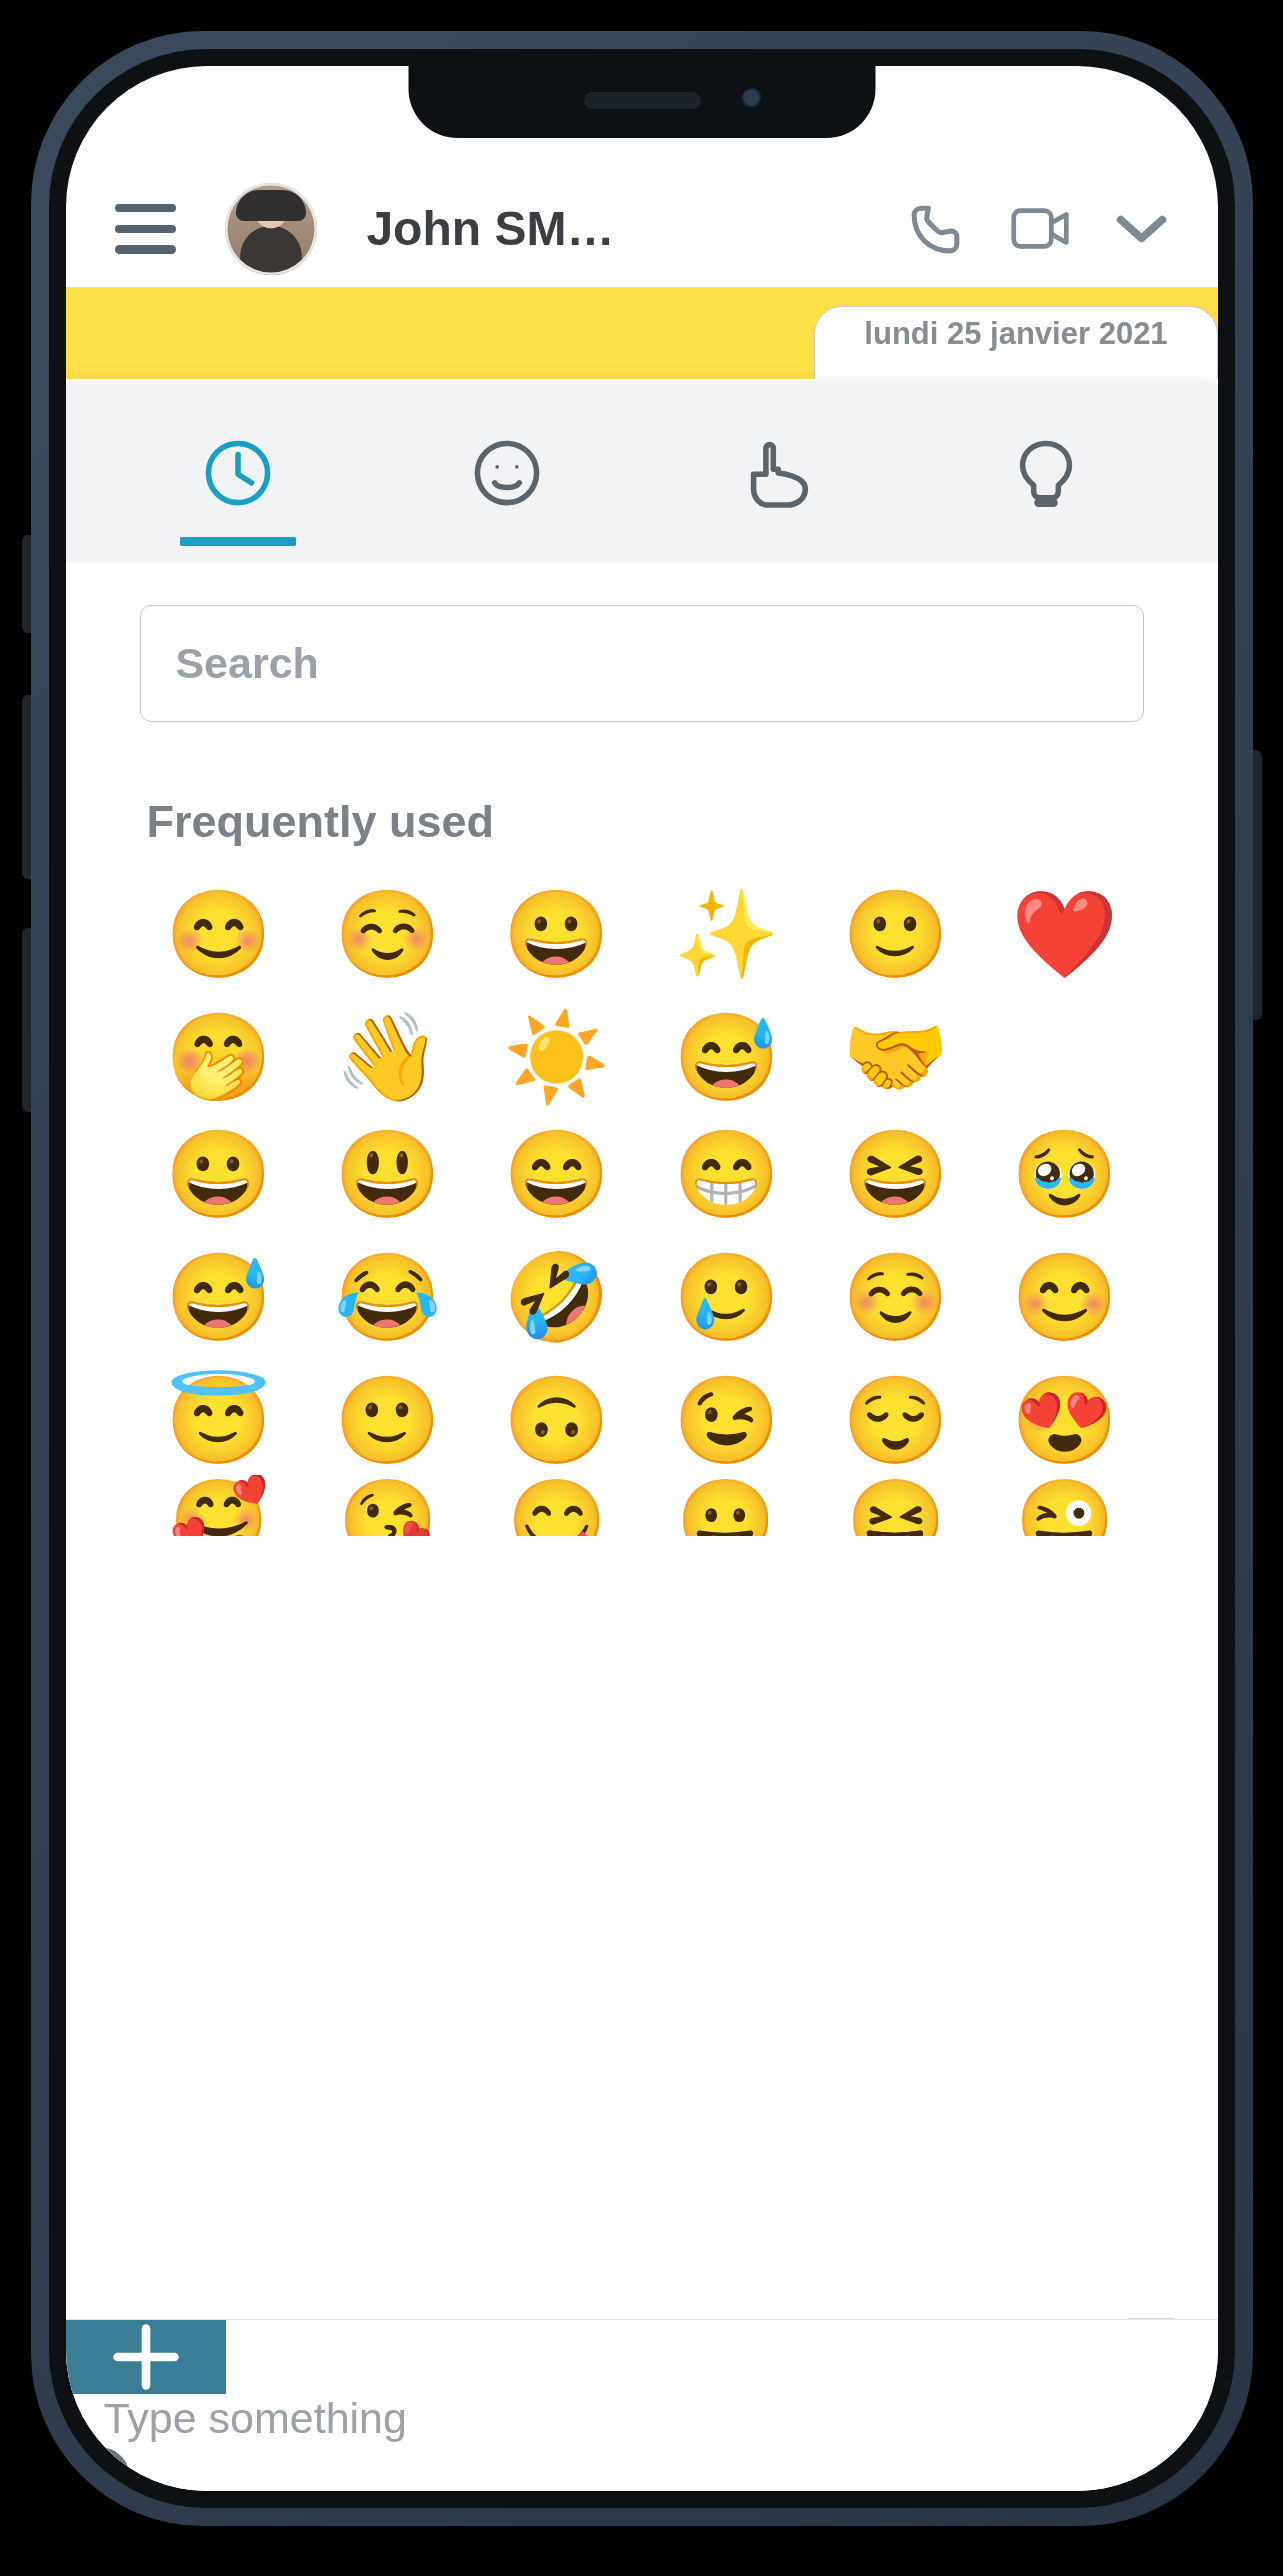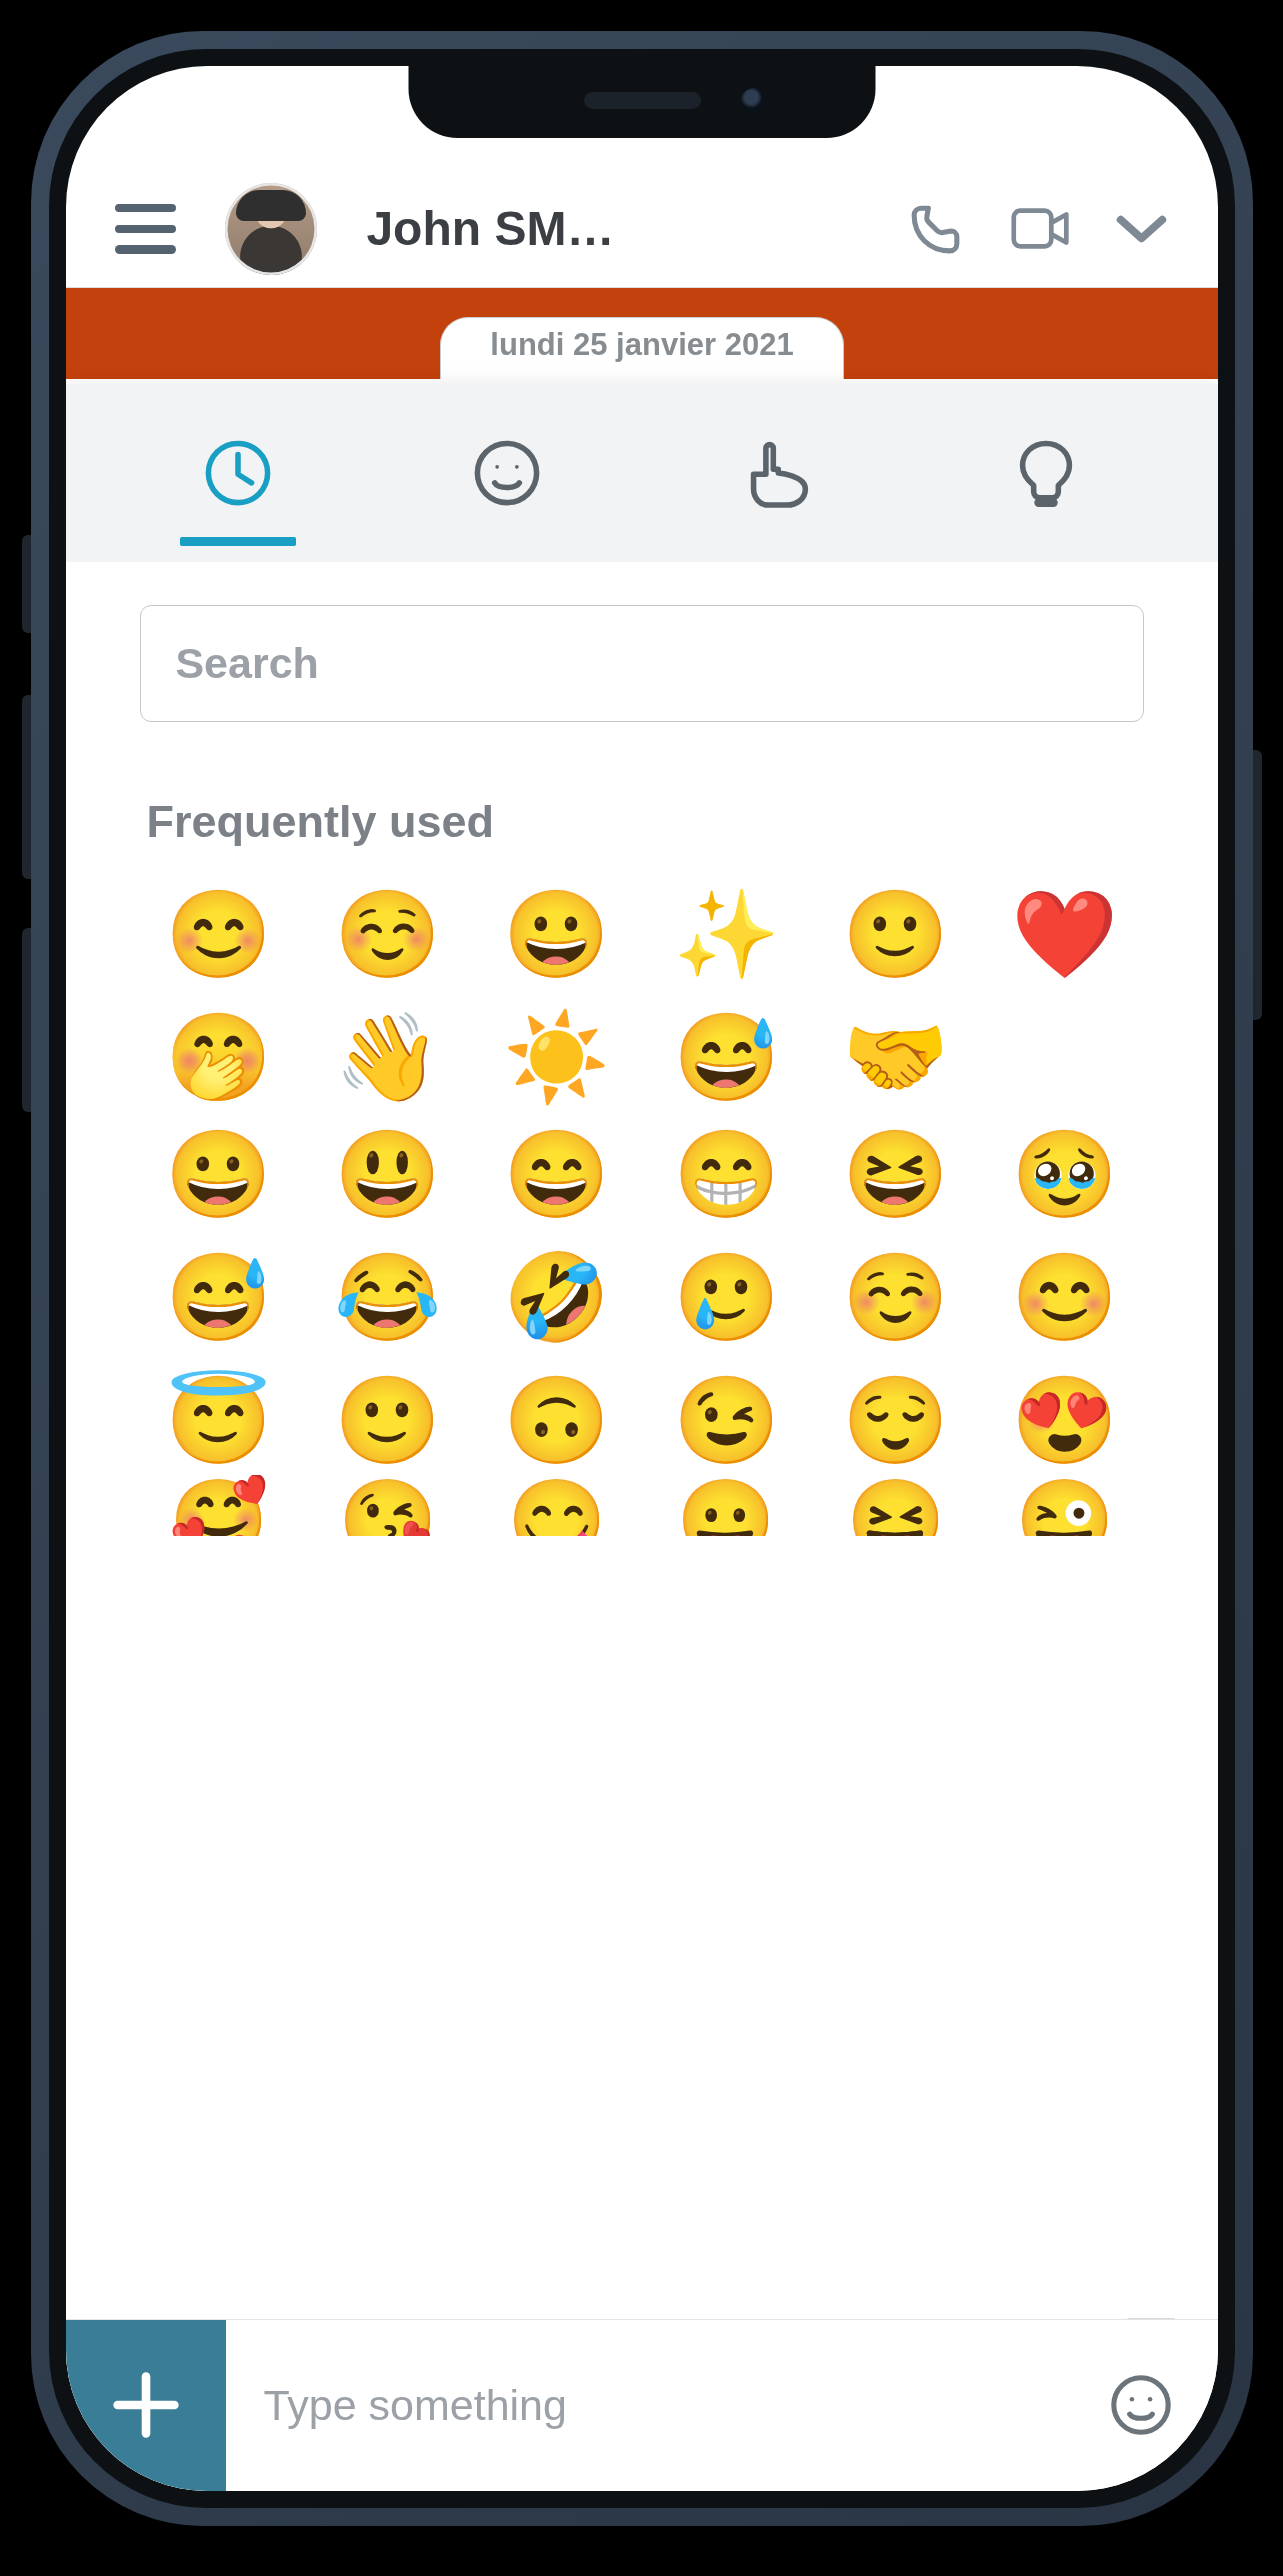--- a/index.html
+++ b/index.html
@@ -127,22 +127,22 @@
   .header-icons { margin-left: auto; display:flex; align-items:center; gap:43px; }
   .hicon svg { width: 61px; height: 61px; display:block; }
   .hicon path, .hicon rect, .hicon polyline { fill:none; stroke:#7e8994; stroke-width:10; stroke-linecap:round; stroke-linejoin:round; }
   .chevron svg { width: 55px; height: 37px; }
   .chevron path { stroke-width:14; }
 
   
   .date-strip {
     height: 92px;
     border-top: 1.2px solid #dcdfe2;
-    display:flex; justify-content:center; padding-top:29px;
-    background: #c2410c;
+    display:flex; justify-content:flex-end; padding-top:18px;
+    background: #fde047;
   }
   .date-pill {
     padding: 8.6px 49px 11px;
     border: 1.8px solid #c9ccce;
     border-bottom: none;
     border-radius: 28px 28px 0 0;
     font-size: 31px; font-weight:700; color:#878c91;
     background:#fff;
   }
 
@@ -211,20 +211,21 @@
   }
 
   
   .composer {
     position:absolute; left:0; right:0; bottom:0;
     height: 172px;
     display:flex; align-items:stretch;
     background:#fff;
     border-top: 1.2px solid #e2e4e6;
     z-index:30;
+    flex-direction:column;
   }
   .plus-btn {
     width: 160px;
     background:#3a7d96;
     display:flex; align-items:center; justify-content:center;
   }
   .plus-btn svg { width:74px; height:74px; }
   .plus-btn svg line { stroke:#fff; stroke-width:14; stroke-linecap:round; }
 
   .msg-input-wrap { flex:1; display:flex; align-items:center; padding:0 37px; }

